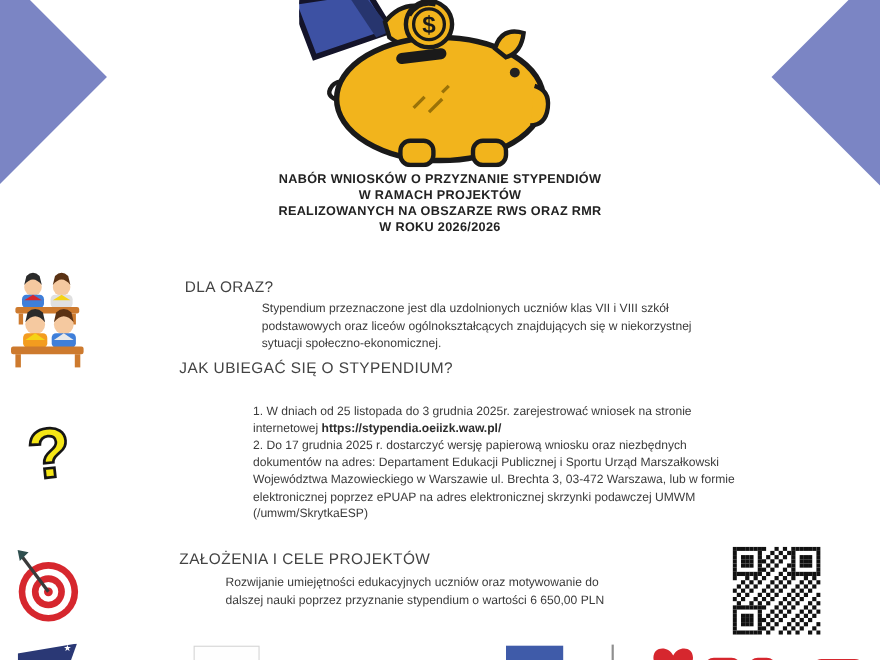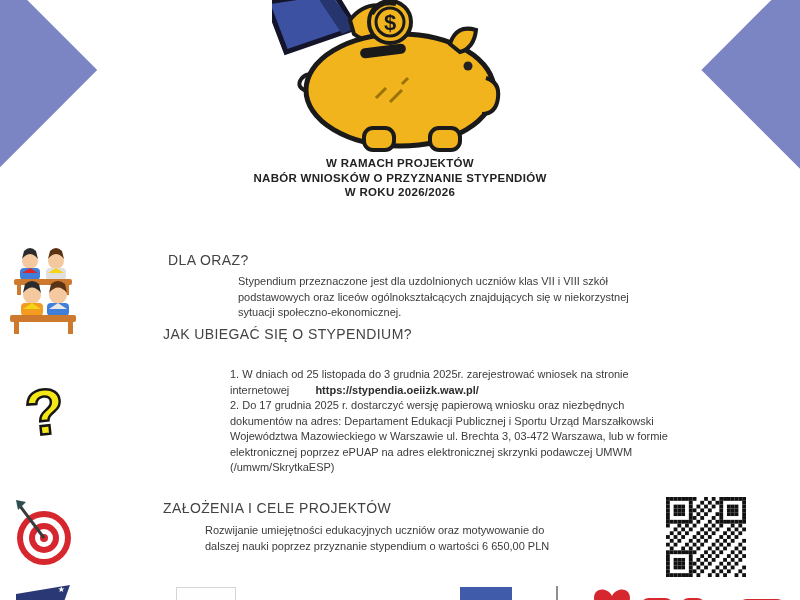--- a/index.html
+++ b/index.html
@@ -8,21 +8,21 @@
     overflow:hidden;font-family:"Liberation Sans",sans-serif;
   }
   .diamond{position:absolute;background:#7b85c4;}
   .diamond-left{left:-108px;top:-15px;width:170px;height:170px;transform:rotate(45deg);}
   .diamond-right{left:749px;top:-45px;width:230px;height:230px;transform:rotate(45deg);}
   .piggy{position:absolute;left:272px;top:0;width:250px;height:152px;}
   .title{position:absolute;left:0;right:0;top:156px;text-align:center;color:#222;}
   .title div{font-size:11.5px;font-weight:bold;line-height:14.6px;letter-spacing:.3px;}
   .h{position:absolute;margin:0;font-size:14px;font-weight:normal;color:#434343;letter-spacing:.4px;}
   .b{position:absolute;margin:0;font-size:11px;color:#3b3b3b;line-height:15.5px;}
-  .b b{color:#2d2d2d;margin-left:23px;}
+  .b b{color:#2d2d2d;}
   .h-dla{left:168px;top:252px;}
   .b-dla{left:238px;top:274px;width:412px;}
   .h-jak{left:163px;top:326px;}
   .b-jak{left:230px;top:367px;width:450px;}
   .h-zal{left:163px;top:500px;}
   .b-zal{left:205px;top:523px;width:362px;}
   .icon{position:absolute;}
   .icon-kids{left:8px;top:247px;width:72px;height:88px;}
   .icon-question{left:14px;top:376px;width:62px;height:76px;}
   .icon-target{left:12px;top:496px;width:60px;height:72px;}
@@ -69,22 +69,23 @@
 
       <circle cx="118" cy="22" r="21" fill="#f2b41c" stroke="#1a1a1a" stroke-width="4"></circle>
       <circle cx="118" cy="22" r="14" fill="none" stroke="#1a1a1a" stroke-width="3"></circle>
       <text x="118" y="30" text-anchor="middle" font-size="22" font-weight="bold" fill="#1a1a1a" font-family="Liberation Sans, sans-serif">$</text>
 
       <path d="M100,14 q8,-14 24,-10" fill="none" stroke="#1a1a1a" stroke-width="4"></path>
     </svg>
   </div>
 
   <div class="title">
+    <div>NABÓR WNIOSKÓW O PRZYZNANIE STYPENDIÓW</div>
     <div>W RAMACH PROJEKTÓW</div>
-    <div>NABÓR WNIOSKÓW O PRZYZNANIE STYPENDIÓW</div>
+    <div>REALIZOWANYCH NA OBSZARZE RWS ORAZ RMR</div>
     <div>W ROKU 2026/2026</div>
   </div>
 
   <div class="icon icon-kids">
     <svg width="72" height="88" viewBox="0 0 72 88">
 
       <circle cx="22" cy="14" r="8" fill="#f5c9a0"></circle>
       <path d="M14,12 q8,-10 16,0 l-2,-8 q-6,-6 -12,0 Z" fill="#2b2b2b"></path>
       <circle cx="48" cy="14" r="8" fill="#f5c9a0"></circle>
       <path d="M40,12 q8,-10 16,0 l-2,-8 q-6,-6 -12,0 Z" fill="#5a3214"></path>

